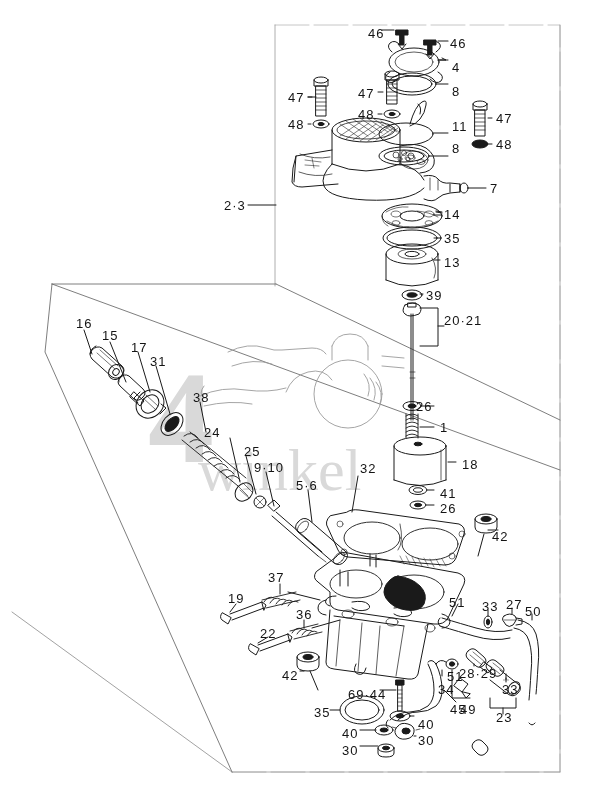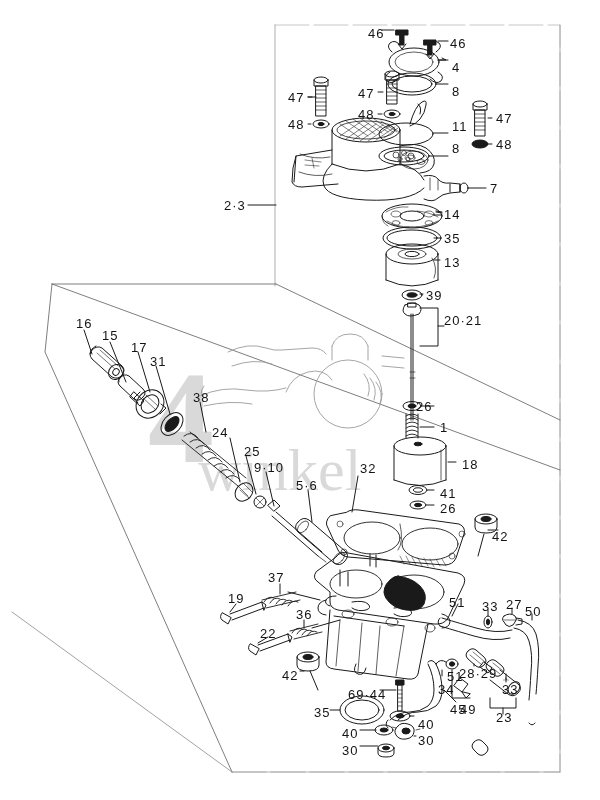--- a/index.html
+++ b/index.html
@@ -674,21 +674,21 @@
   <div class="lbl" style="left:444px;top:255px">13</div>
   <div class="lbl" style="left:426px;top:288px">39</div>
   <div class="lbl" style="left:444px;top:313px">20·21</div>
   <div class="lbl" style="left:76px;top:316px">16</div>
   <div class="lbl" style="left:102px;top:328px">15</div>
   <div class="lbl" style="left:131px;top:340px">17</div>
   <div class="lbl" style="left:150px;top:354px">31</div>
   <div class="lbl" style="left:193px;top:390px">38</div>
   <div class="lbl" style="left:416px;top:399px">26</div>
   <div class="lbl" style="left:440px;top:420px">1</div>
-  <div class="lbl" style="left:212px;top:425px">24</div>
+  <div class="lbl" style="left:204px;top:425px">24</div>
   <div class="lbl" style="left:244px;top:444px">25</div>
   <div class="lbl" style="left:254px;top:460px">9·10</div>
   <div class="lbl" style="left:462px;top:457px">18</div>
   <div class="lbl" style="left:296px;top:478px">5·6</div>
   <div class="lbl" style="left:360px;top:461px">32</div>
   <div class="lbl" style="left:440px;top:486px">41</div>
   <div class="lbl" style="left:440px;top:501px">26</div>
   <div class="lbl" style="left:492px;top:529px">42</div>
   <div class="lbl" style="left:268px;top:570px">37</div>
   <div class="lbl" style="left:228px;top:591px">19</div>

